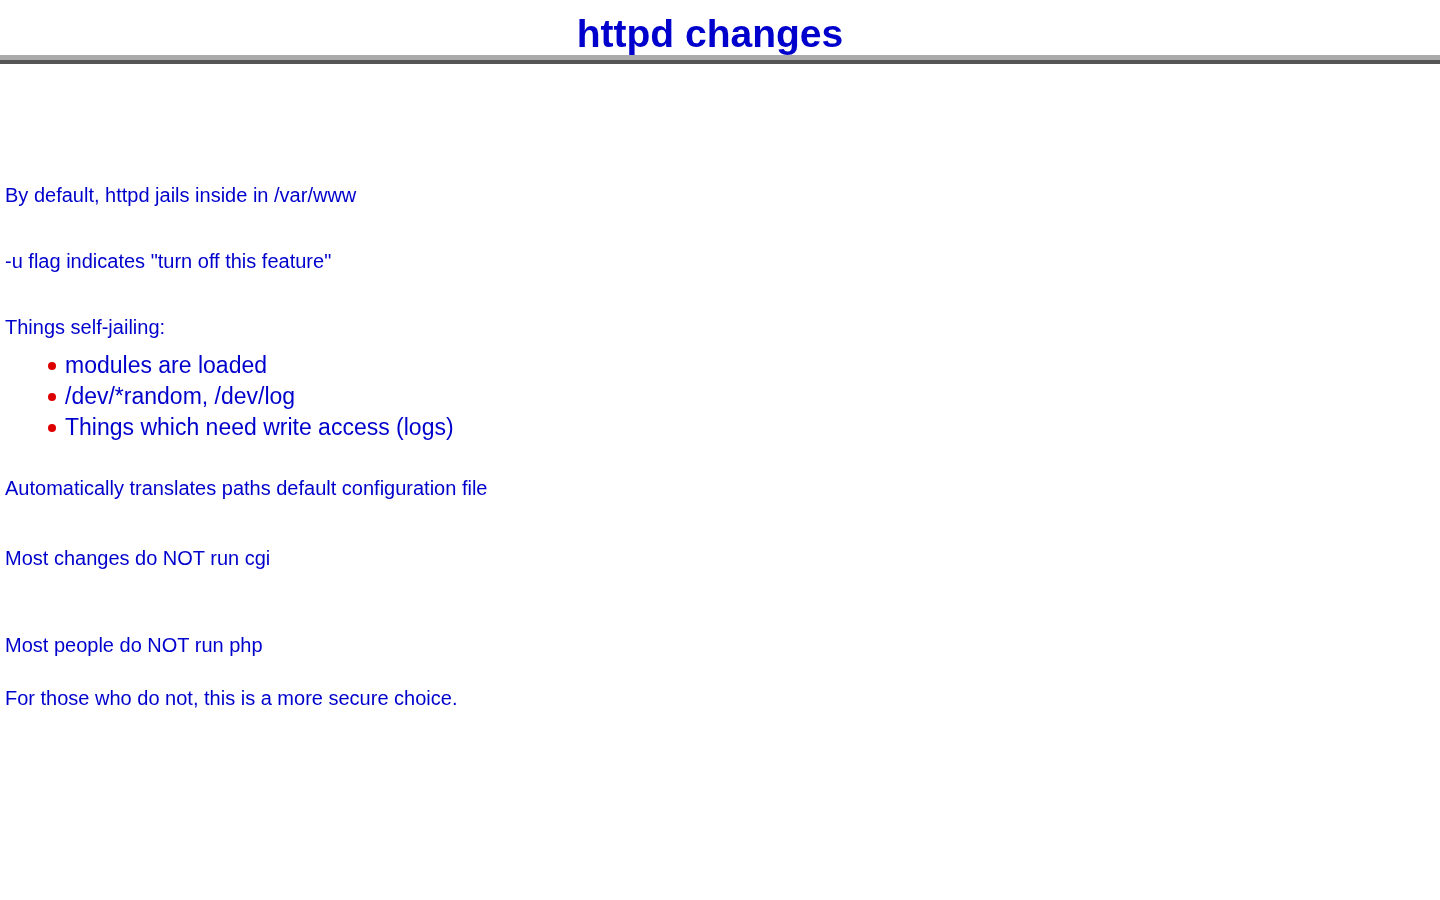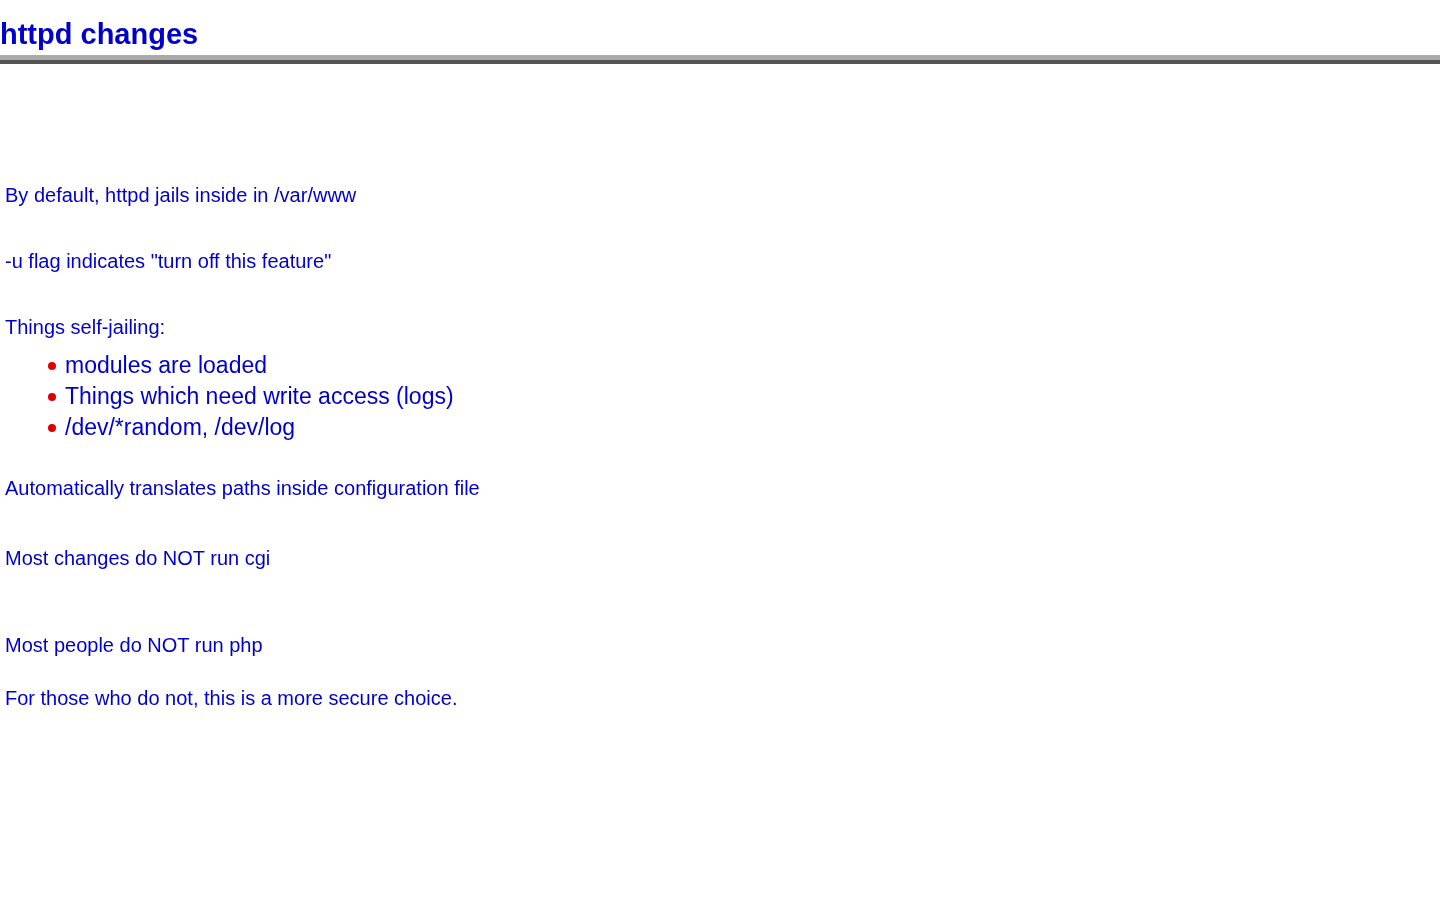--- a/index.html
+++ b/index.html
@@ -22,22 +22,22 @@
     height: 900px;
     background: #ffffff;
   }
 
   
   .slide-title {
     position: absolute;
     top: 16px;
     left: 0;
     width: 1420px;
-    text-align: left;
-    font-size: 29px;
+    text-align: center;
+    font-size: 39px;
     font-weight: bold;
     color: #0000cc;
     letter-spacing: 0px;
     line-height: 36px;
     white-space: nowrap;
   }
 
   
   .title-rule {
     position: absolute;
@@ -122,29 +122,29 @@
 
     <div class="para" style="top:241px">Things self-jailing:</div>
 
     <ul class="bullet-list" style="top:270px">
       <li class="bullet-item">
         <span class="dot"></span>
         <span class="btext">modules are loaded</span>
       </li>
       <li class="bullet-item">
         <span class="dot"></span>
-        <span class="btext">Things which need write access (logs)</span>
+        <span class="btext">/dev/*random, /dev/log</span>
       </li>
       <li class="bullet-item">
         <span class="dot"></span>
-        <span class="btext">/dev/*random, /dev/log</span>
+        <span class="btext">Things which need write access (logs)</span>
       </li>
     </ul>
 
-    <div class="para" style="top:402px">Automatically translates paths inside configuration file</div>
+    <div class="para" style="top:402px">Automatically translates paths default configuration file</div>
 
     <div class="para" style="top:472px">Most changes do NOT run cgi</div>
 
     <div class="para" style="top:559px">Most people do NOT run php</div>
 
     <div class="para" style="top:612px">For those who do not, this is a more secure choice.</div>
 
   </div>
 </div>
 

